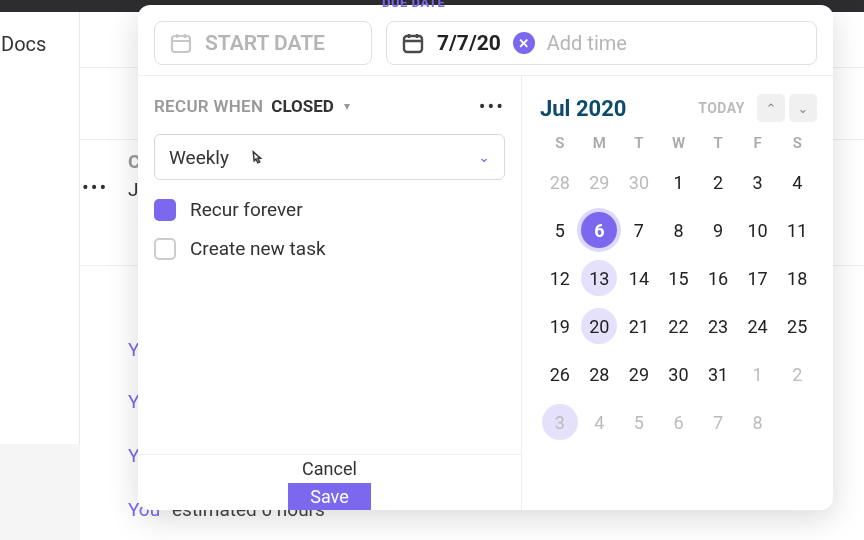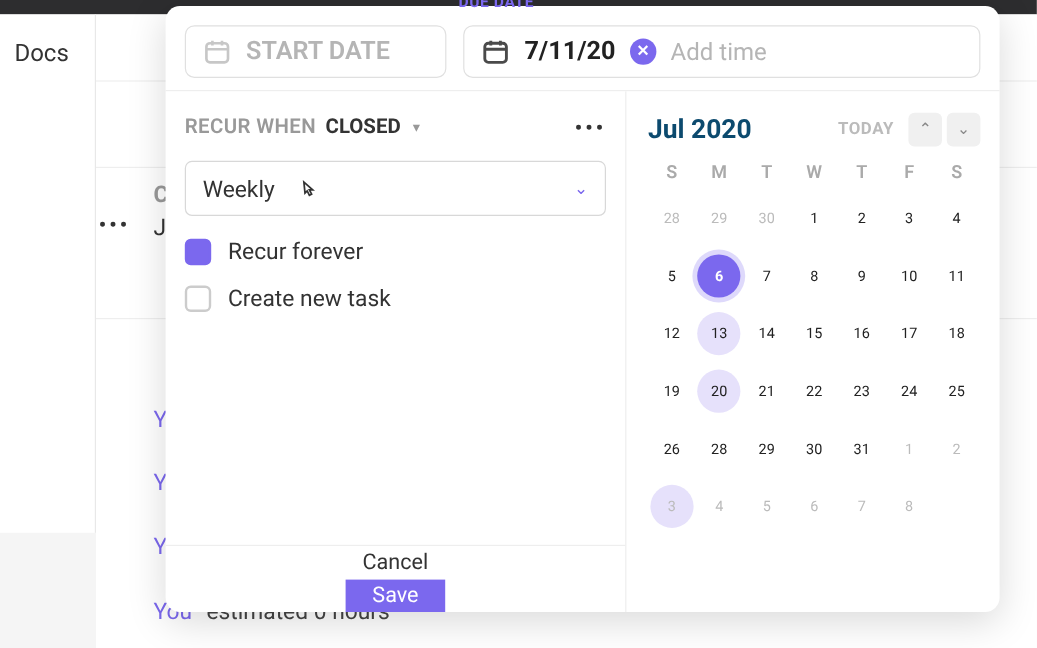--- a/index.html
+++ b/index.html
@@ -17,21 +17,21 @@
     height: 12px;
     background: #2d2d2f;
   }
   .bg-left {
     position: absolute;
     top: 12px; left: 0;
     width: 80px; height: 432px;
     background: #fff;
     border-right: 1px solid #e8e8e8;
     padding-top: 20px;
-    padding-left: 12px;
+    padding-left: 1px;
     color: #333;
     font-size: 20px;
   }
   .bg-left .plus {
     position: absolute;
     left: 100px; top: 20px;
     font-size: 26px;
     font-weight: 300;
   }
   .bg-wrap {
@@ -289,21 +289,21 @@
   }
   .cal-grid {
     display: grid;
     grid-template-columns: repeat(7, 1fr);
     grid-auto-rows: 48px;
   }
   .day {
     display: flex;
     align-items: center;
     justify-content: center;
-    font-size: 12px;
+    font-size: 18px;
     color: #222;
     position: relative;
   }
   .day.other { color: #bbb; }
   .day .circle {
     width: 36px; height: 36px;
     border-radius: 50%;
     display: flex;
     align-items: center;
     justify-content: center;
@@ -350,21 +350,21 @@
           <rect x="3" y="5" width="18" height="16" rx="3"></rect>
           <path d="M8 3v4M16 3v4M3 10h18"></path>
         </svg>
       <span class="date-text">START DATE</span>
     </div>
     <div class="date-box due">
       <svg class="cal-icon" viewBox="0 0 24 24" fill="none" stroke="#4a4a4a" stroke-width="2.4">
           <rect x="3" y="5" width="18" height="16" rx="3"></rect>
           <path d="M8 3v4M16 3v4M3 10h18"></path>
         </svg>
-      <span class="date-text">7/11/20</span>
+      <span class="date-text">7/7/20</span>
       <span class="clear-badge">✕</span>
       <span class="add-time">Add time</span>
     </div>
   </div>
 
   <div class="modal-body">
     <div class="left-pane">
       <div class="recur-row">
         <span class="recur-label">RECUR WHEN</span>
         <span class="recur-status">CLOSED</span>

